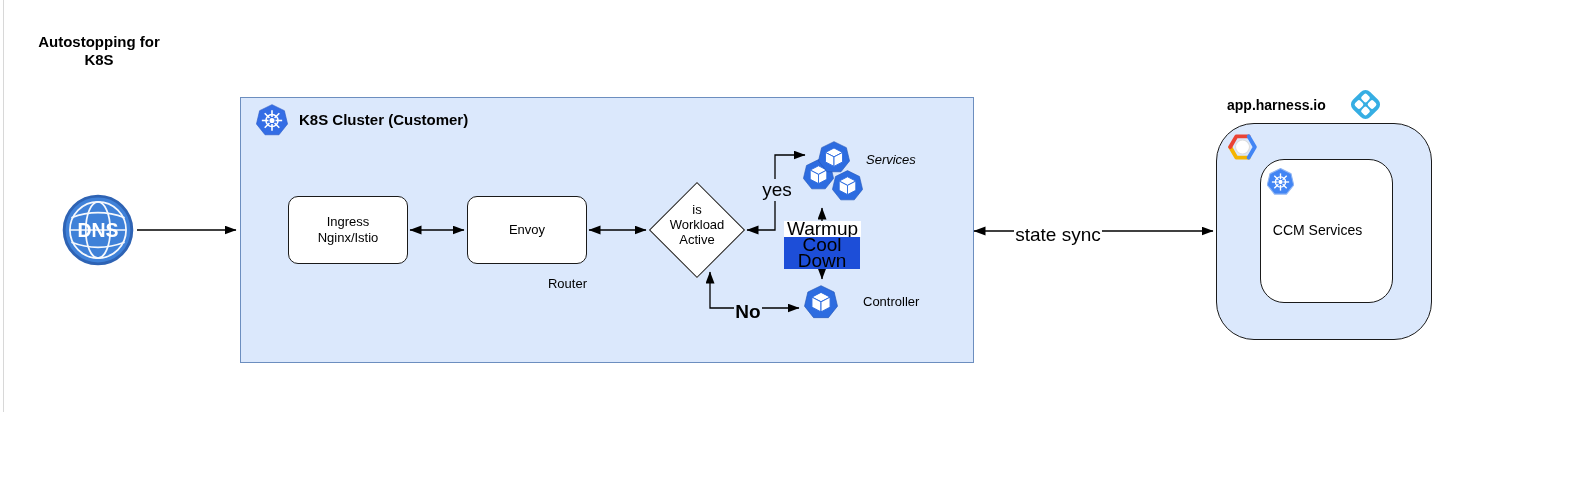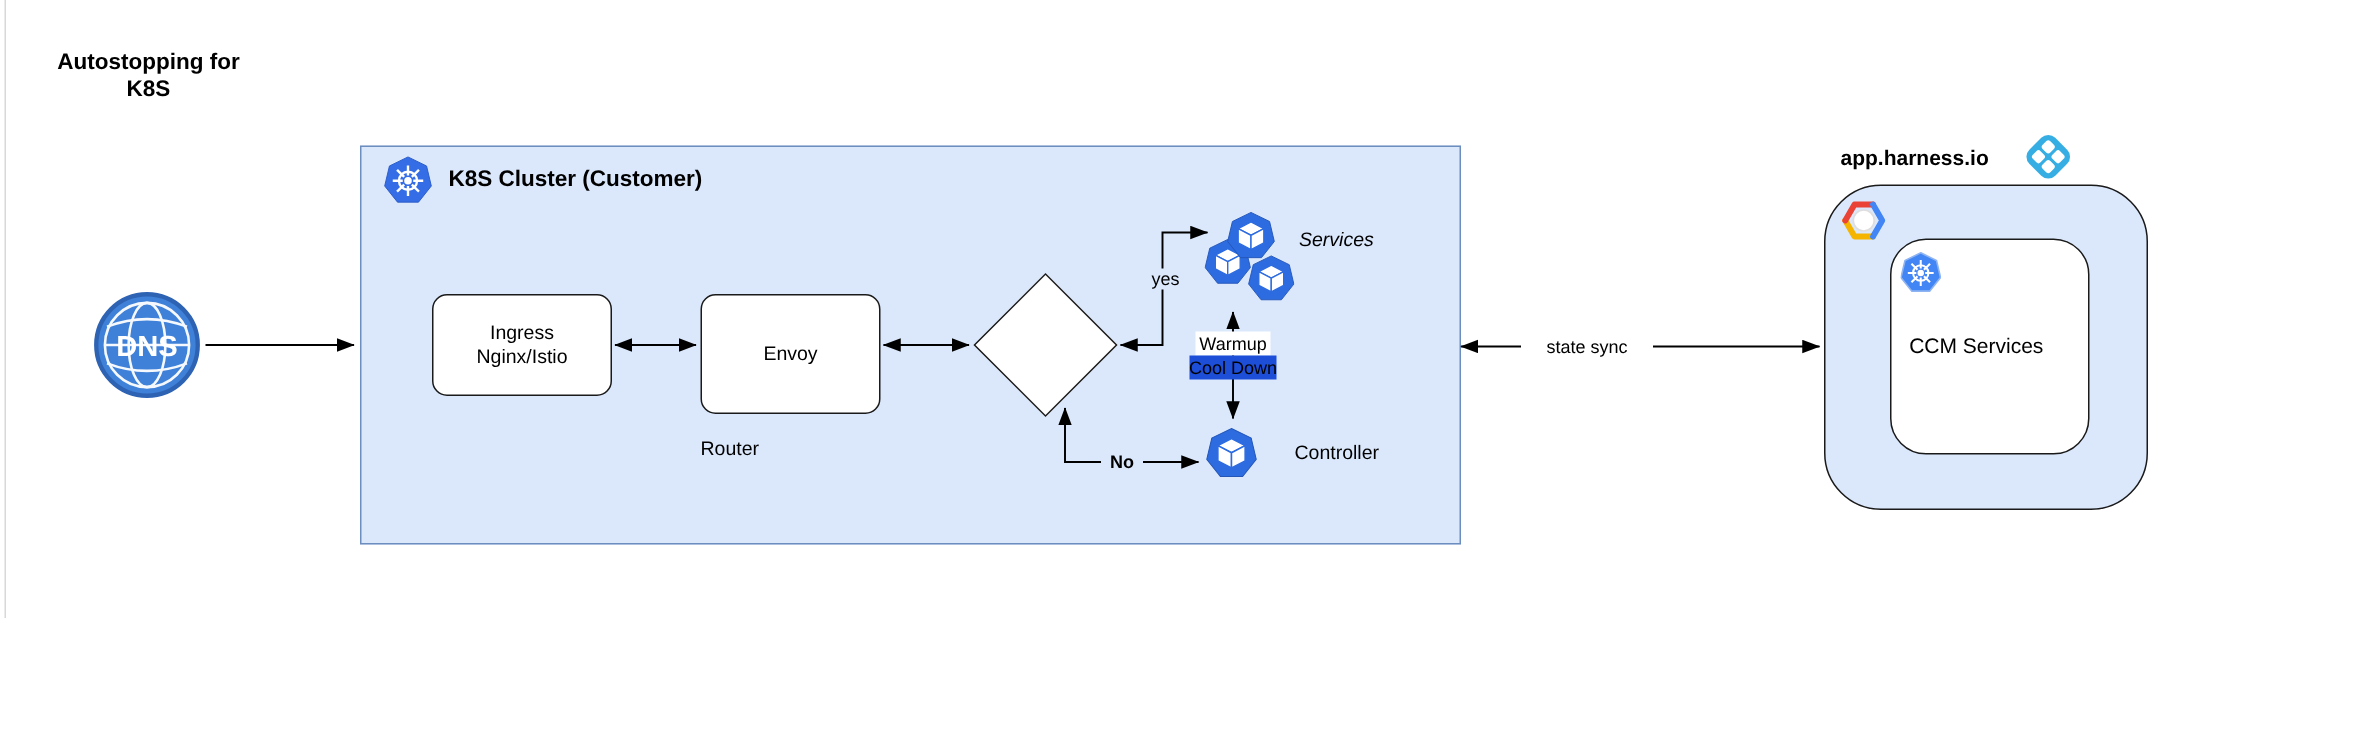--- a/index.html
+++ b/index.html
@@ -21,34 +21,34 @@
   .cluster-box { left:240px; top:97px; width:734px; height:266px;
     background:#dbe8fc; border:1px solid #6c8ebf; z-index:1; }
 
   .cluster-title { left:299px; top:111px; font-weight:bold; font-size:15px; z-index:4; }
 
   
   .node { background:#ffffff; border:1px solid #1a1a1a; border-radius:10px;
     display:flex; align-items:center; justify-content:center; text-align:center;
     font-size:13px; line-height:16px; z-index:3; }
   .ingress-box { left:288px; top:196px; width:120px; height:68px; }
-  .envoy-box   { left:467px; top:196px; width:120px; height:80px; }
-  .router-caption { left:467px; top:276px; width:120px; text-align:left; font-size:13px; z-index:4;margin-top:15px; }
+  .envoy-box   { left:467px; top:196px; width:120px; height:68px; }
+  .router-caption { left:467px; top:276px; width:120px; text-align:right; font-size:13px; z-index:4; }
 
   
   .diamond { left:663px; top:196px; width:68px; height:68px; background:#ffffff;
     border:1px solid #1a1a1a; transform:rotate(45deg); z-index:3; }
   .diamond-label { left:652px; top:202px; width:90px; text-align:center;
     font-size:13px; line-height:15px; z-index:4; }
 
   
   .connectors { left:0; top:0; width:1576px; height:500px; z-index:2; pointer-events:none; }
 
   
-  .edge-label { font-size:12px; text-align:center; z-index:4; }
+  .edge-label { font-size:19px; text-align:center; z-index:4; }
   .lbl-yes { left:760px; top:179px; width:34px; background:#dbe8fc; }
   .lbl-no  { left:734px; top:301px; width:28px; background:#dbe8fc;font-weight:bold; }
   .lbl-warmup { left:784px; top:221px; width:76px; line-height:16px; }
   .lbl-warmup .l1 { background:#ffffff; display:inline-block; padding:0 3px; }
   .lbl-warmup .l2 { background:#1d4ed8; display:inline-block; }
   .lbl-statesync { left:1014px; top:224px; width:88px; background:#ffffff; }
 
   
   .icon { z-index:3; line-height:0; }
 
@@ -116,20 +116,25 @@
       <div>Nginx/Istio</div>
     </div>
   </div>
 
   <div class="abs node envoy-box">
     <div>Envoy</div>
   </div>
   <div class="abs router-caption">Router</div>
 
   <div class="abs diamond"></div>
+  <div class="abs diamond-label">
+    <div>is</div>
+    <div>Workload</div>
+    <div>Active</div>
+  </div>
 
   <svg class="abs connectors" width="1576" height="500">
     <defs>
       <marker id="arrE" markerWidth="13" markerHeight="10" refX="11.5" refY="4.5" orient="auto" markerUnits="userSpaceOnUse">
         <path d="M0,0 L12,4.5 L0,9 Z" fill="#000"></path>
       </marker>
       <marker id="arrS" markerWidth="13" markerHeight="10" refX="11.5" refY="4.5" orient="auto-start-reverse" markerUnits="userSpaceOnUse">
         <path d="M0,0 L12,4.5 L0,9 Z" fill="#000"></path>
       </marker>
     </defs>

